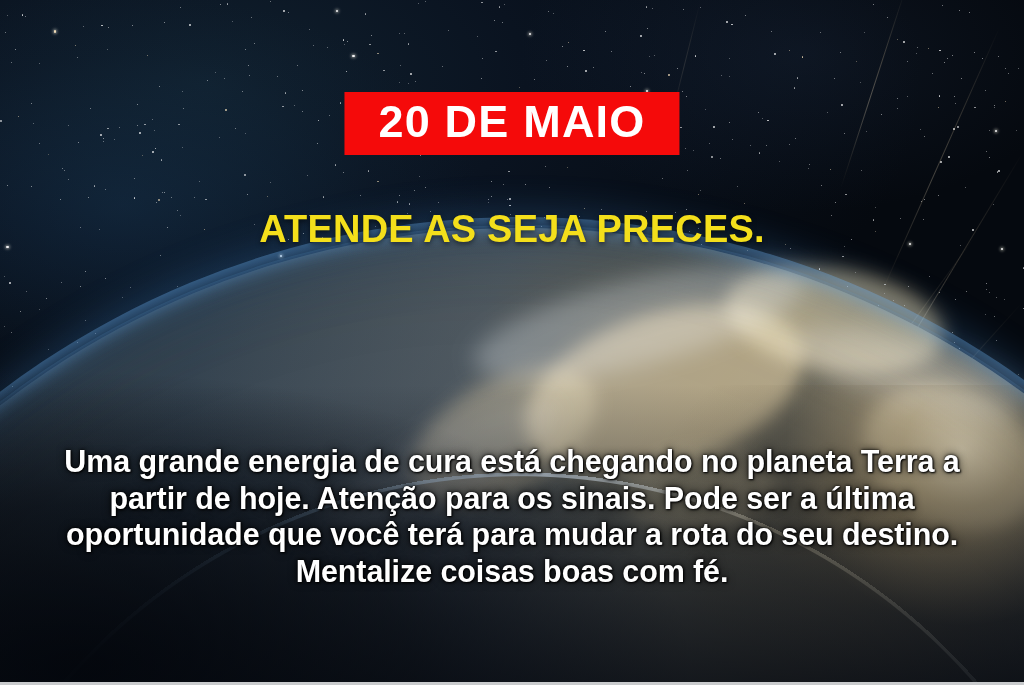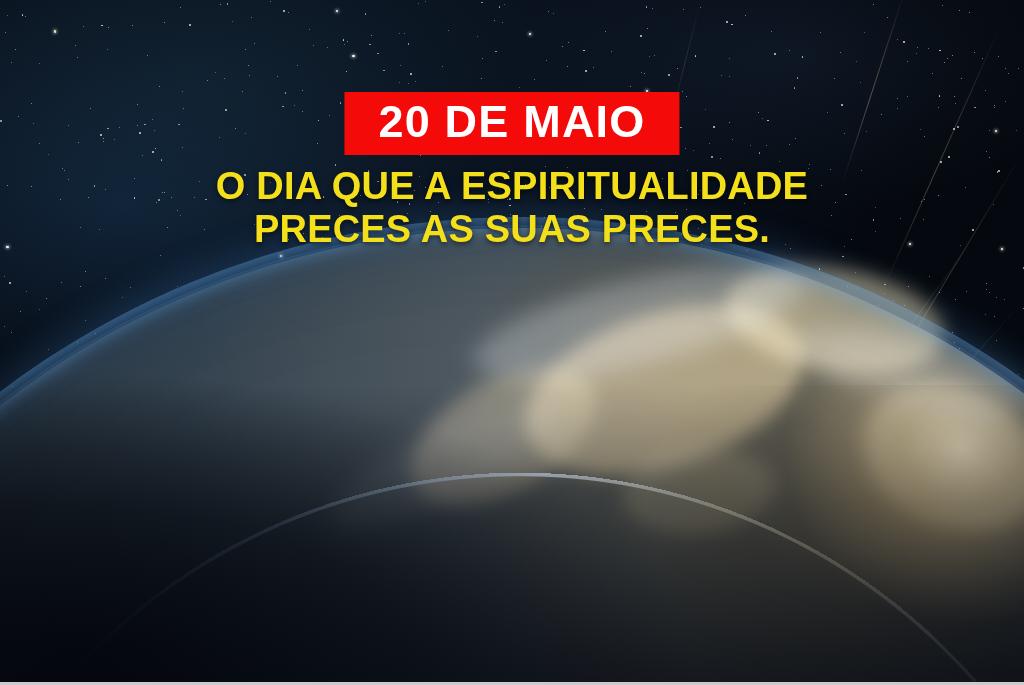--- a/index.html
+++ b/index.html
@@ -731,21 +731,22 @@
   <div class="warm-glow"></div>
   <div class="bottom-scrim"></div>
 
   <div class="content">
 
     <div class="date-banner">
       <span class="date-banner-text">20 DE MAIO</span>
     </div>
 
     <div class="headline">
-      <span>O DIA QUE A ESPIRITUALIDADE</span><br>
-      <span>PRECES AS SUAS PRECES.</span>
+      <br>
+      <span>ATENDE AS SEJA PRECES.</span>
     </div>
 
+    <div class="body-copy">Uma grande energia de cura está chegando no planeta Terra a partir de hoje. Atenção para os sinais. Pode ser a última oportunidade que você terá para mudar a rota do seu destino. Mentalize coisas boas com fé.</div>
 
   </div>
 
   <div class="bottom-strip"></div>
 </div>
 
 </body></html>

